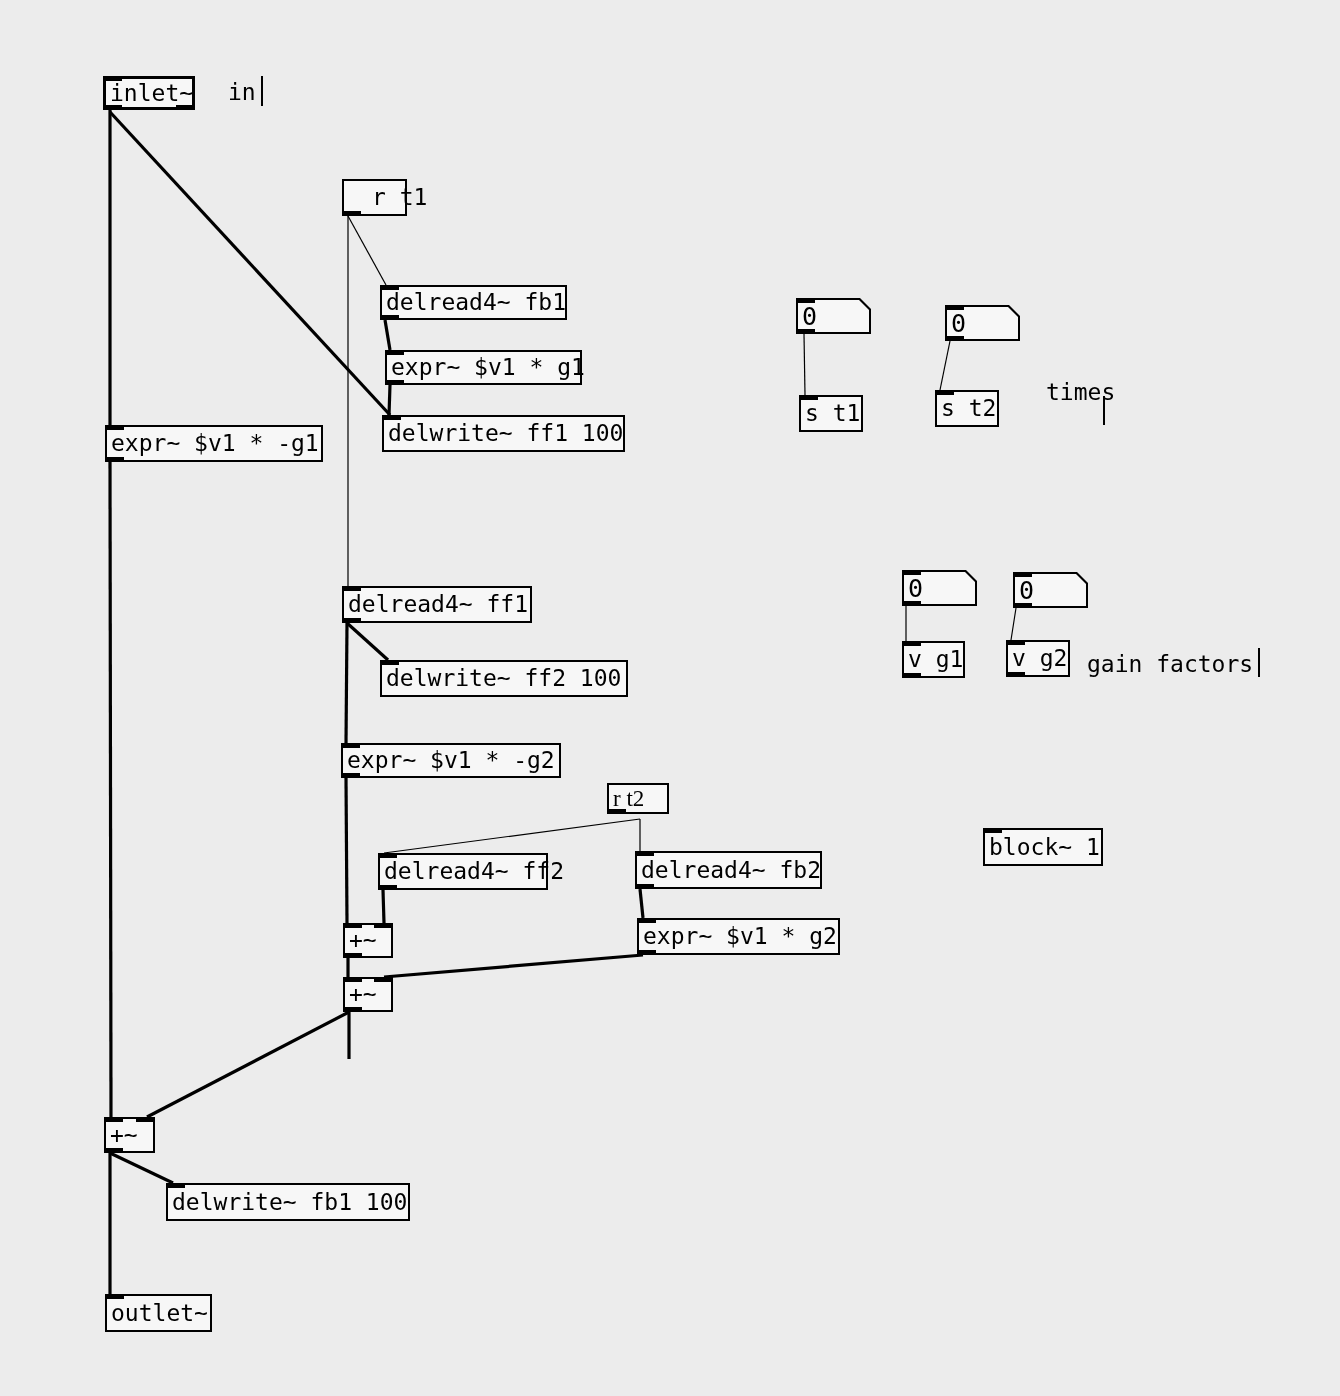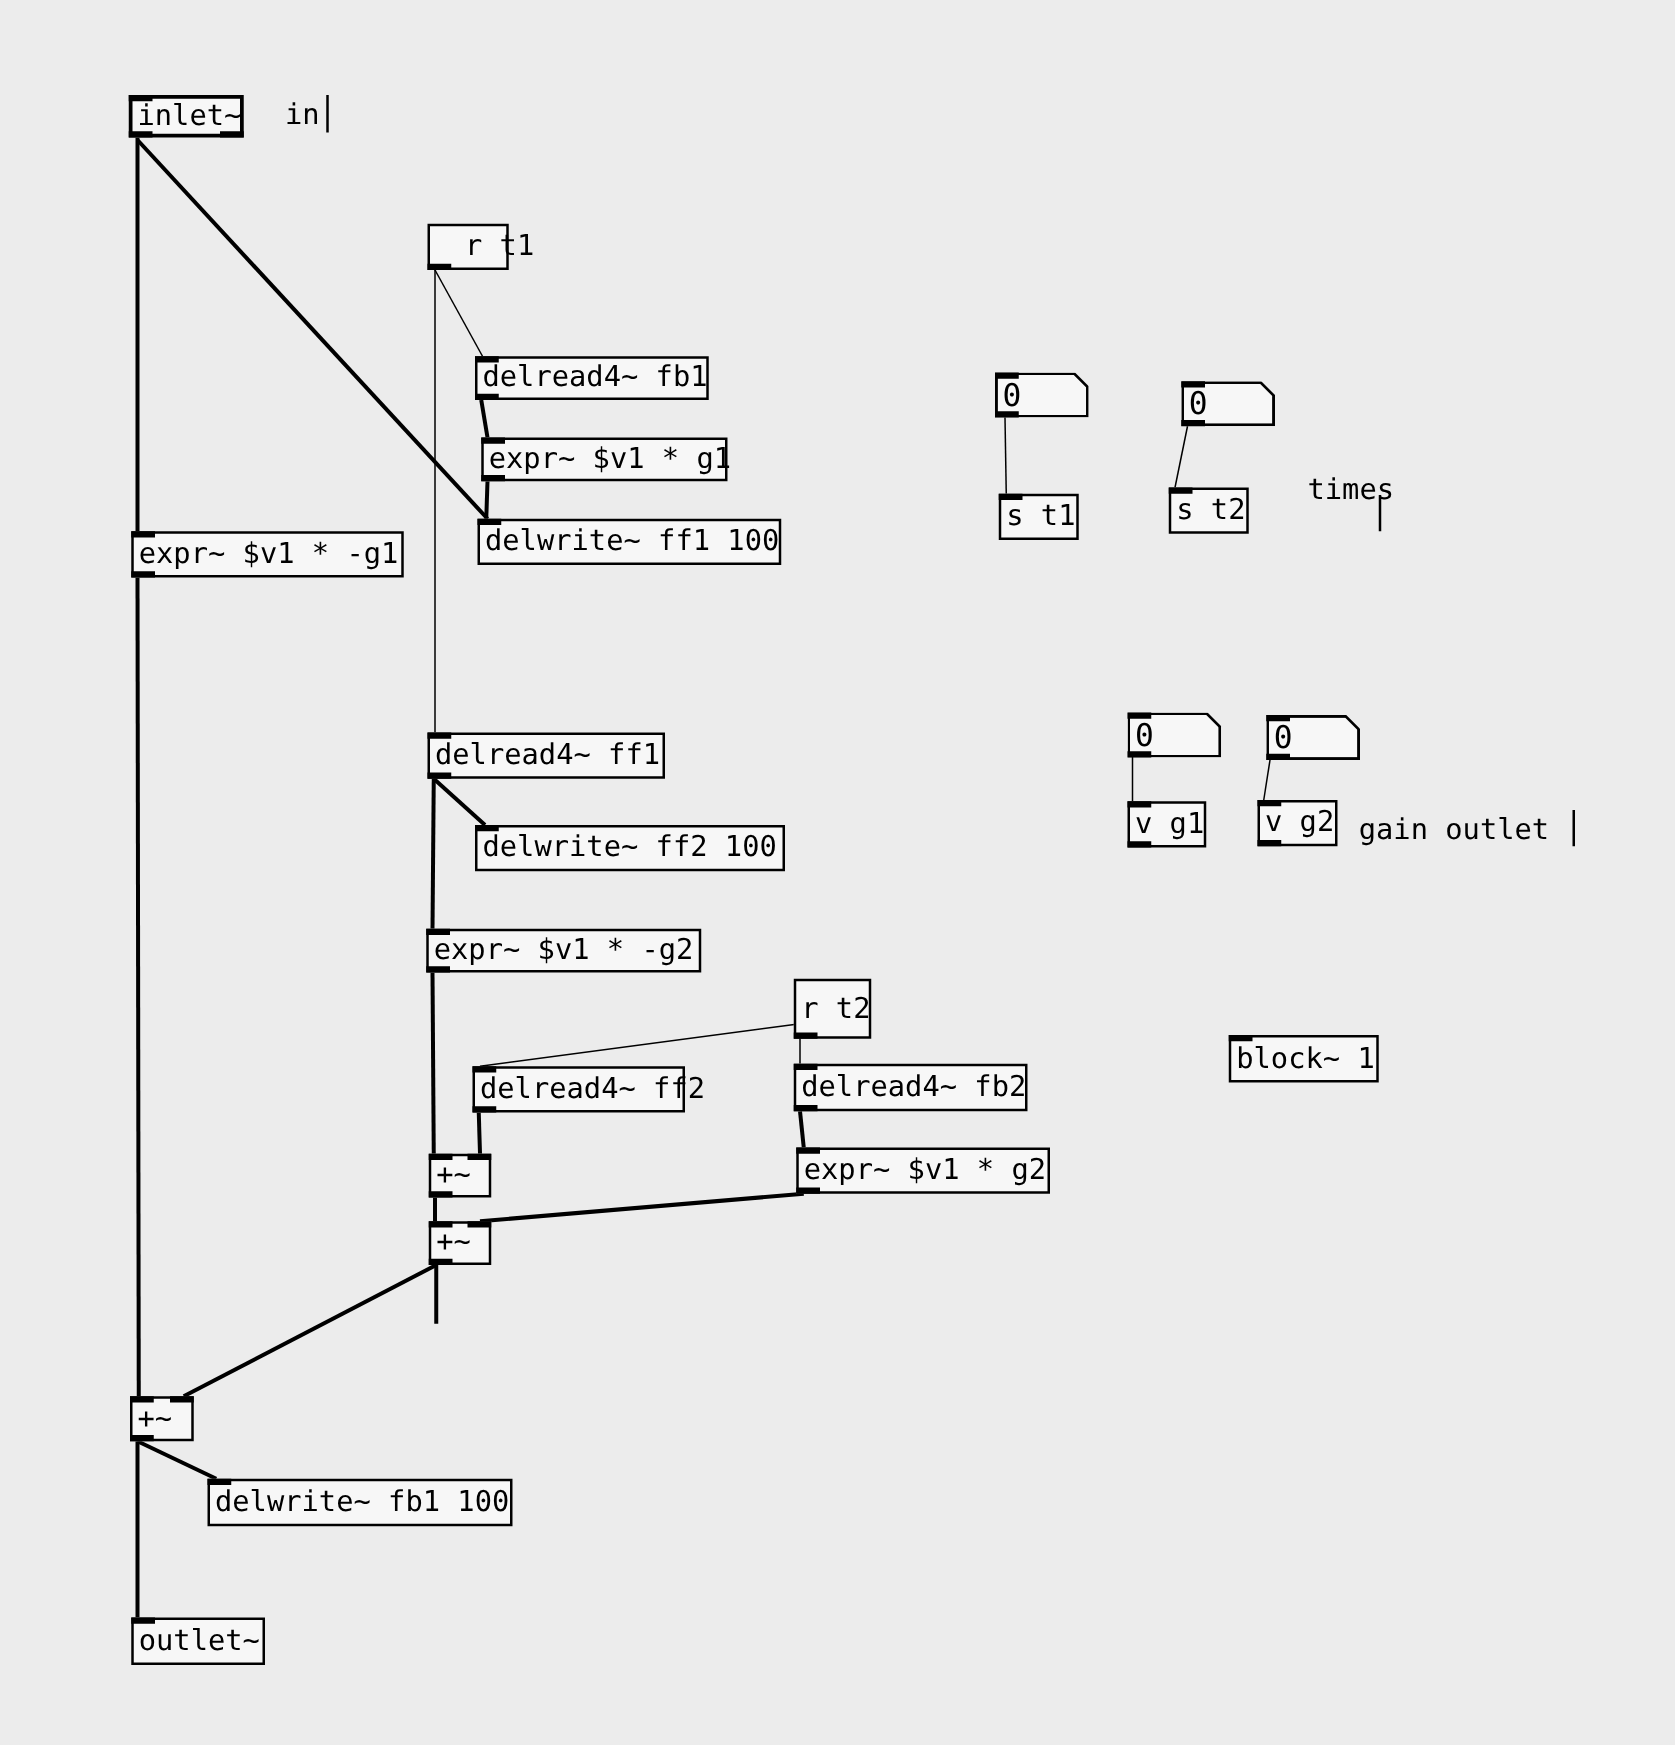--- a/index.html
+++ b/index.html
@@ -105,23 +105,23 @@
     </div>
     <div class="nbox" style="left: 1013px; top: 572px; width: 75px; height: 36px;">
       <div class="nbox-outer"></div>
       <div class="nbox-inner"></div>
       <span class="nbox-val">0</span>
       <div class="nub" style="top: 0px; left: 0px;"></div>
       <div class="nub" style="bottom: 0px; left: 0px;"></div>
     </div>
     <div class="obj" style="left: 902px; top: 641px; width: 63px; height: 37px; border-width: 2px;"><span class="obj-label">v g1</span><div class="nub" style="top: -2px; left: -2px;"></div><div class="nub" style="bottom: -2px; left: -2px;"></div></div>
     <div class="obj" style="left: 1006px; top: 640px; width: 64px; height: 37px; border-width: 2px;"><span class="obj-label">v g2</span><div class="nub" style="top: -2px; left: -2px;"></div><div class="nub" style="bottom: -2px; left: -2px;"></div></div>
-    <div class="comment" style="left: 1087px; top: 650px; height: 28px;"><span>gain outlet</span></div>
+    <div class="comment" style="left: 1087px; top: 650px; height: 28px;"><span>gain factors</span></div>
     <div class="obj" style="left: 341px; top: 743px; width: 220px; height: 35px; border-width: 2px;"><span class="obj-label">expr~ $v1 * -g2</span><div class="nub" style="top: -2px; left: -2px;"></div><div class="nub" style="bottom: -2px; left: -2px;"></div></div>
-    <div class="obj" style="left: 635px; top: 783px; width: 62px; height: 48px; border-width: 2px;"><span class="obj-label">r t2</span><div class="nub" style="bottom: -2px; left: -2px;"></div></div>
+    <div class="obj" style="left: 607px; top: 783px; width: 62px; height: 31px; border-width: 2px; font-family: Liberation Serif, serif;"><span class="obj-label">r t2</span><div class="nub" style="bottom: -2px; left: -2px;"></div></div>
     <div class="obj" style="left: 378px; top: 853px; width: 170px; height: 37px; border-width: 2px; text-align: right;"><span class="obj-label">delread4~ ff2</span><div class="nub" style="top: -2px; left: -2px;"></div><div class="nub" style="bottom: -2px; left: -2px;"></div></div>
     <div class="obj" style="left: 635px; top: 851px; width: 187px; height: 38px; border-width: 2px;"><span class="obj-label">delread4~ fb2</span><div class="nub" style="top: -2px; left: -2px;"></div><div class="nub" style="bottom: -2px; left: -2px;"></div></div>
     <div class="obj" style="left: 983px; top: 828px; width: 120px; height: 38px; border-width: 2px;"><span class="obj-label">block~ 1</span><div class="nub" style="top: -2px; left: -2px;"></div></div>
     <div class="obj" style="left: 343px; top: 923px; width: 50px; height: 35px; border-width: 2px;"><span class="obj-label">+~</span><div class="nub" style="top: -2px; left: -2px;"></div><div class="nub" style="top: -2px; right: -2px;"></div><div class="nub" style="bottom: -2px; left: -2px;"></div></div>
     <div class="obj" style="left: 637px; top: 918px; width: 203px; height: 37px; border-width: 2px;"><span class="obj-label">expr~ $v1 * g2</span><div class="nub" style="top: -2px; left: -2px;"></div><div class="nub" style="bottom: -2px; left: -2px;"></div></div>
     <div class="obj" style="left: 343px; top: 977px; width: 50px; height: 35px; border-width: 2px;"><span class="obj-label">+~</span><div class="nub" style="top: -2px; left: -2px;"></div><div class="nub" style="top: -2px; right: -2px;"></div><div class="nub" style="bottom: -2px; left: -2px;"></div></div>
     <div class="obj" style="left: 104px; top: 1117px; width: 51px; height: 36px; border-width: 2px;"><span class="obj-label">+~</span><div class="nub" style="top: -2px; left: -2px;"></div><div class="nub" style="top: -2px; right: -2px;"></div><div class="nub" style="bottom: -2px; left: -2px;"></div></div>
     <div class="obj" style="left: 166px; top: 1183px; width: 244px; height: 38px; border-width: 2px;"><span class="obj-label">delwrite~ fb1 100</span><div class="nub" style="top: -2px; left: -2px;"></div></div>
     <div class="obj" style="left: 105px; top: 1294px; width: 107px; height: 38px; border-width: 2px;"><span class="obj-label">outlet~</span><div class="nub" style="top: -2px; left: -2px;"></div></div>
     <div class="cursor" style="left: 261px; top: 76px; height: 30px;"></div>

